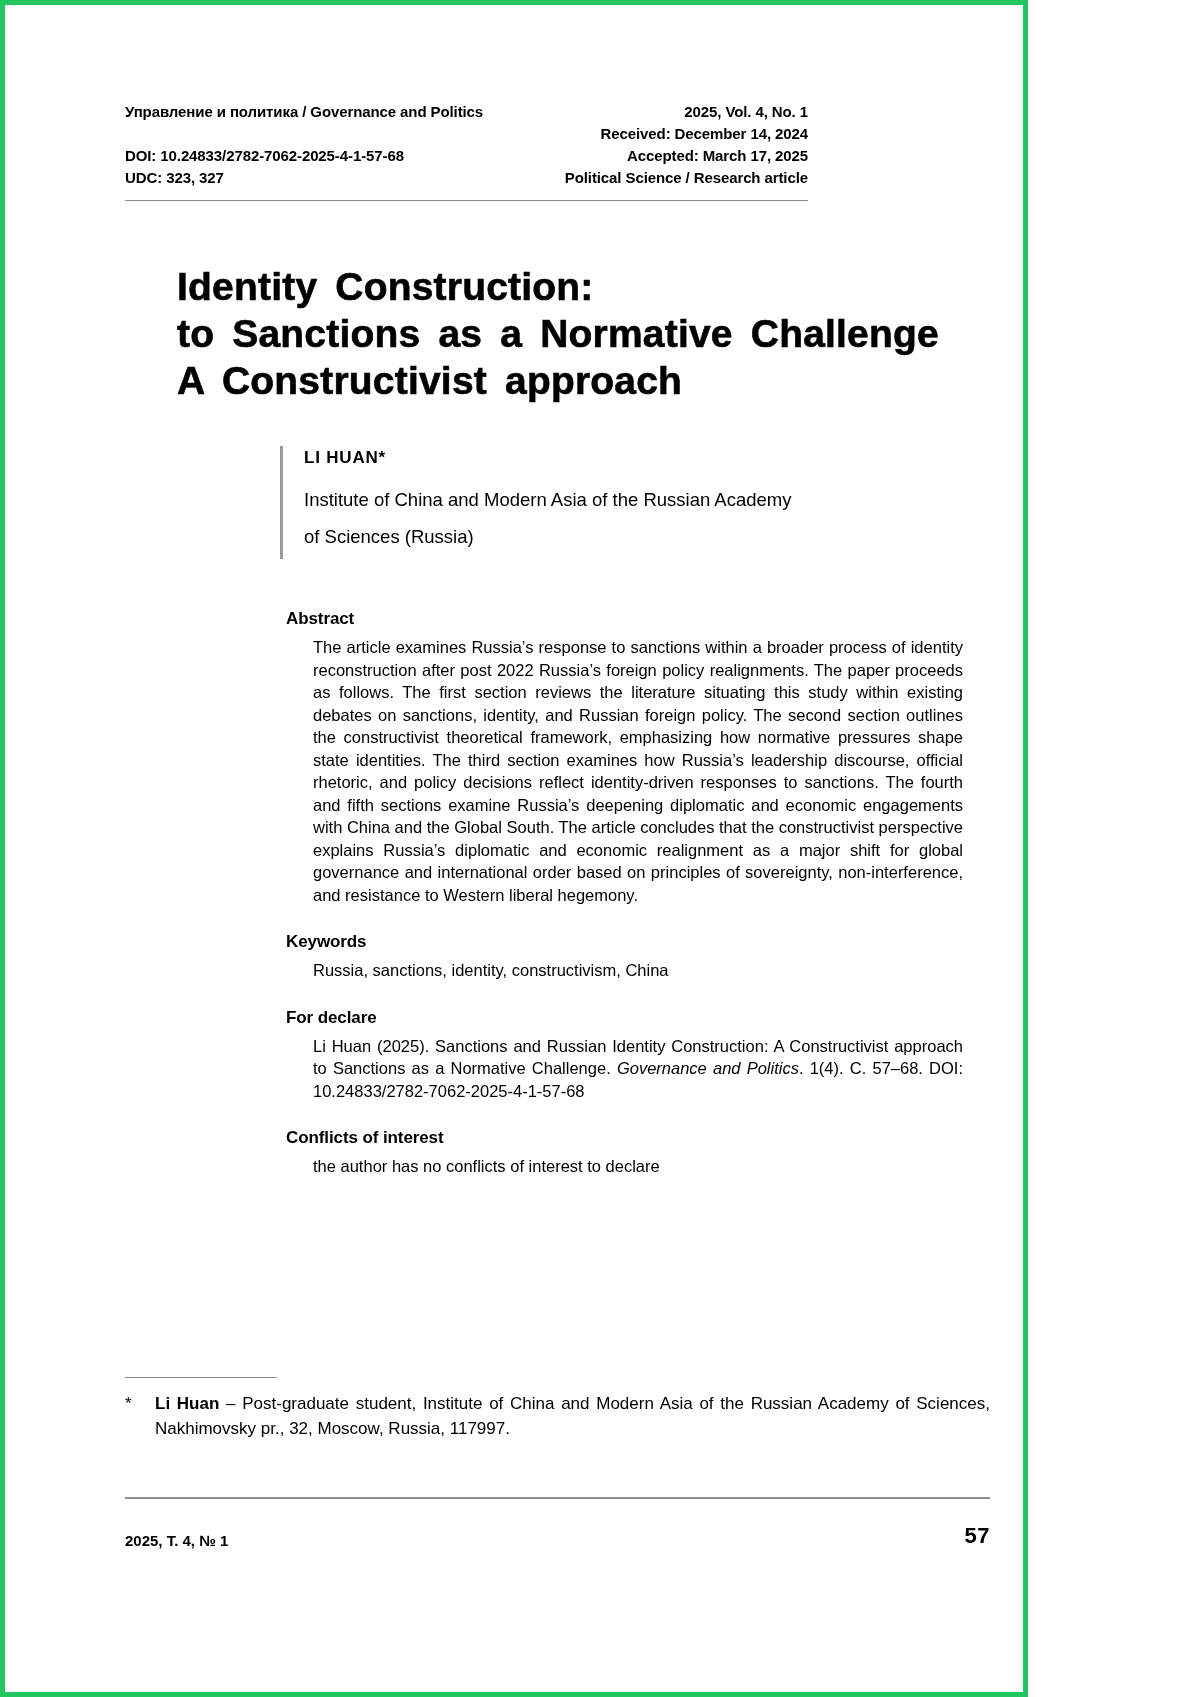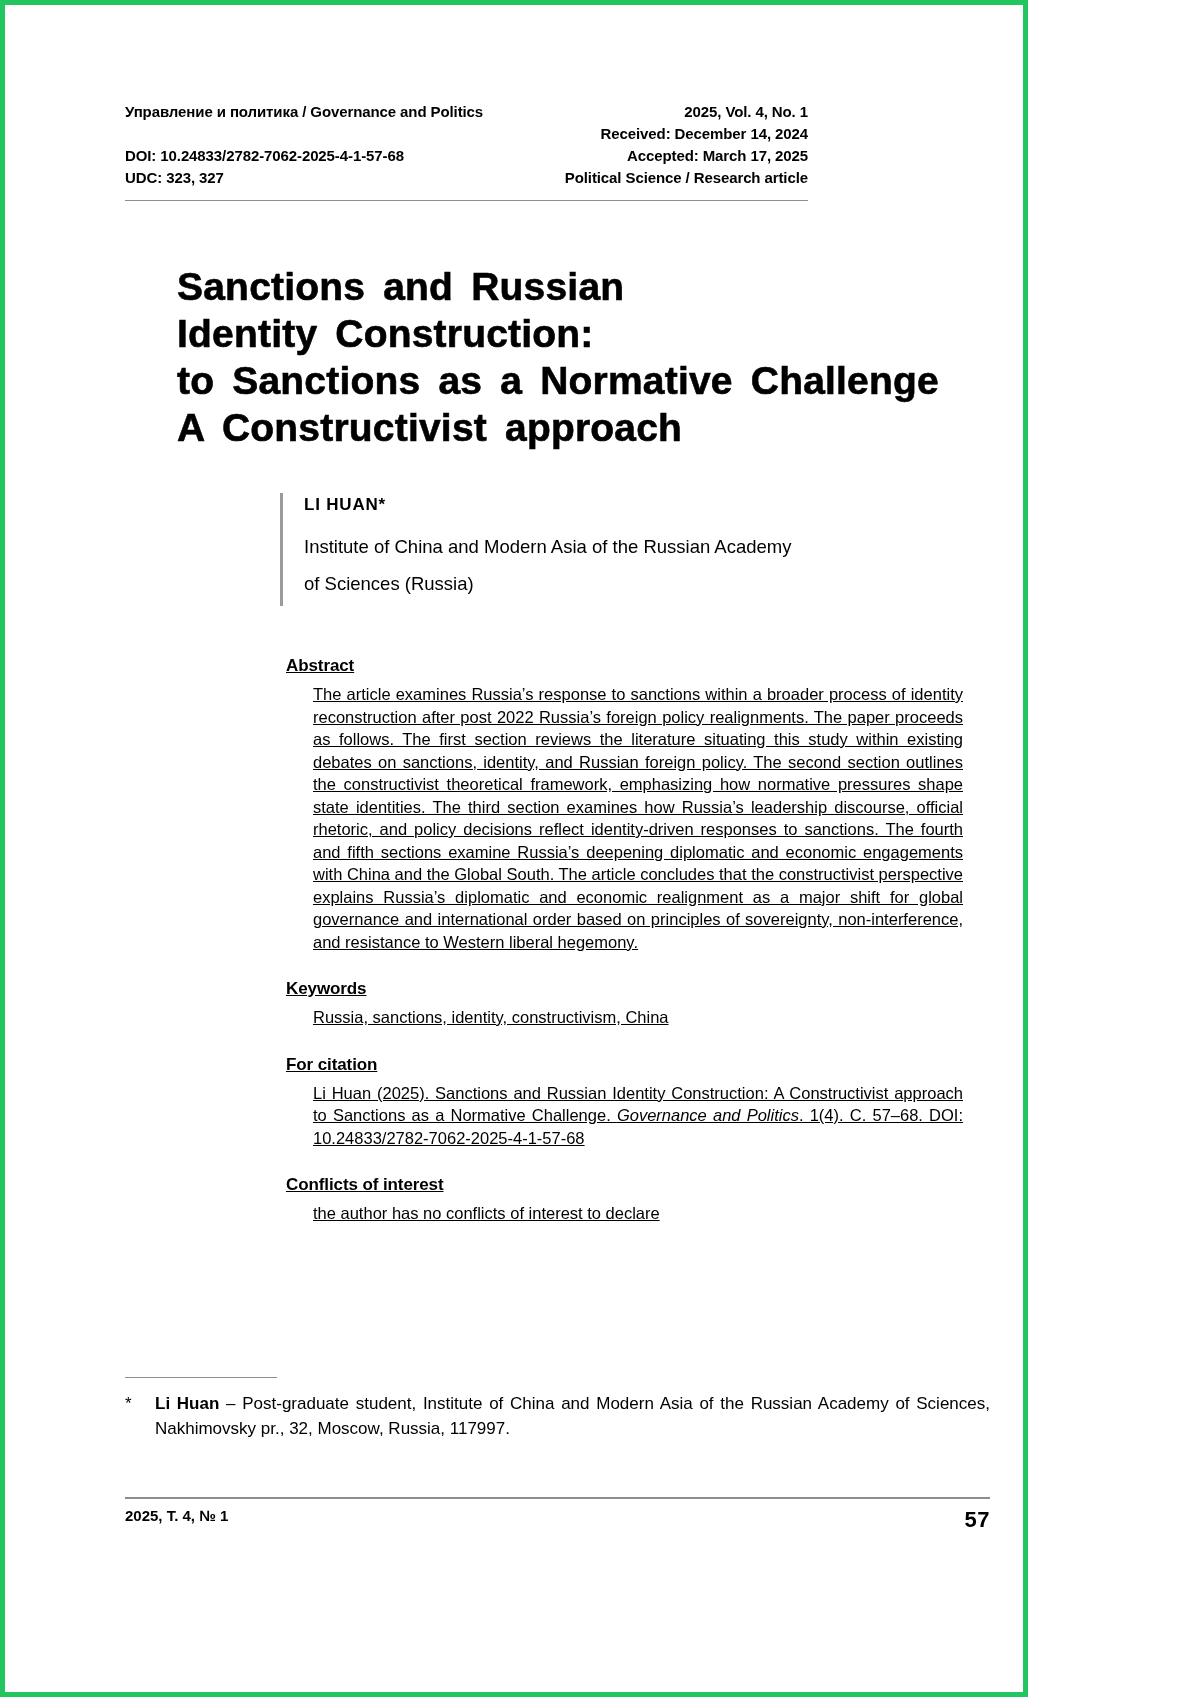--- a/index.html
+++ b/index.html
@@ -64,21 +64,21 @@
     letter-spacing: 0.8px;
   }
   .author-affiliation {
     margin-top: 13px;
     font-size: 18.5px;
     line-height: 37px;
     max-width: 645px;
   }
 
   
-  .section { margin-left: 161px; text-decoration: underline; }
+  .section { margin-left: 161px; }
   .section-heading {
     font-size: 17px;
     font-weight: bold;
     letter-spacing: -0.1px;
   }
   .section-body {
     margin-top: 7px;
     margin-left: 27px;
     width: 650px;
     font-size: 16.5px;
@@ -111,24 +111,24 @@
   .footnote-body { flex: 1; }
   .footnote-para { text-align: justify; }
   .footnote-name { font-weight: bold; }
 
   
   .page-footer {
     position: absolute;
     left: 120px; top: 1492px;
     width: 865px;
     border-top: 2px solid #8d8d8d;
-    padding-top: 8px;
+    padding-top: 24px;
     display: flex;
     justify-content: space-between;
-    align-items: flex-start;
+    align-items: flex-end;
   }
   .footer-issue { font-size: 15px; font-weight: bold; }
   .footer-page-number { font-size: 22px; font-weight: bold; letter-spacing: 0.5px; }
 </style>
 </head>
 <body>
 
 <div class="page">
 
   <div class="page-header">
@@ -140,21 +140,20 @@
     <div class="header-right">
       <div>2025, Vol. 4, No. 1</div>
       <div>Received: December 14, 2024</div>
       <div>Accepted: March 17, 2025</div>
       <div>Political Science / Research article</div>
     </div>
   </div>
   <hr class="header-divider">
 
   <h1 class="article-title">
-    <div class="title-line">Sanctions and Russian</div>
     <div class="title-line">Identity Construction:</div>
     <div class="title-line">to Sanctions as a Normative Challenge</div>
     <div class="title-line">A Constructivist approach</div>
   </h1>
 
   <div class="author-block">
     <div class="author-name">LI HUAN*</div>
     <div class="author-affiliation">Institute of China and Modern Asia of the Russian Academy of Sciences (Russia)</div>
   </div>
 
@@ -162,21 +161,21 @@
     <div class="section-heading">Abstract</div>
     <div class="section-body">The article examines Russia’s response to sanctions within a broader process of identity reconstruction after post 2022 Russia’s foreign policy realignments. The paper proceeds as follows. The first section reviews the literature situating this study within existing debates on sanctions, identity, and Russian foreign policy. The second section outlines the constructivist theoretical framework, emphasizing how normative pressures shape state identities. The third section examines how Russia’s leadership discourse, official rhetoric, and policy decisions reflect identity-driven responses to sanctions. The fourth and fifth sections examine Russia’s deepening diplomatic and economic engagements with China and the Global South. The article concludes that the constructivist perspective explains Russia’s diplomatic and economic realignment as a major shift for global governance and international order based on principles of sovereignty, non-interference, and resistance to Western liberal hegemony.</div>
   </div>
 
   <div class="section sec-keywords">
     <div class="section-heading">Keywords</div>
     <div class="section-body">Russia, sanctions, identity, constructivism, China</div>
   </div>
 
   <div class="section sec-citation">
-    <div class="section-heading">For citation</div>
+    <div class="section-heading">For declare</div>
     <div class="section-body"><span>Li Huan (2025). Sanctions and Russian Identity Construction: A Constructivist approach to Sanctions as a Normative Challenge. </span><span class="journal-italic">Governance and Politics</span><span>. 1(4). С. 57–68. DOI: 10.24833/2782-7062-2025-4-1-57-68</span></div>
   </div>
 
   <div class="section sec-conflicts">
     <div class="section-heading">Conflicts of interest</div>
     <div class="section-body">the author has no conflicts of interest to declare</div>
   </div>
 
   <hr class="footnote-divider">
   <div class="footnote">

